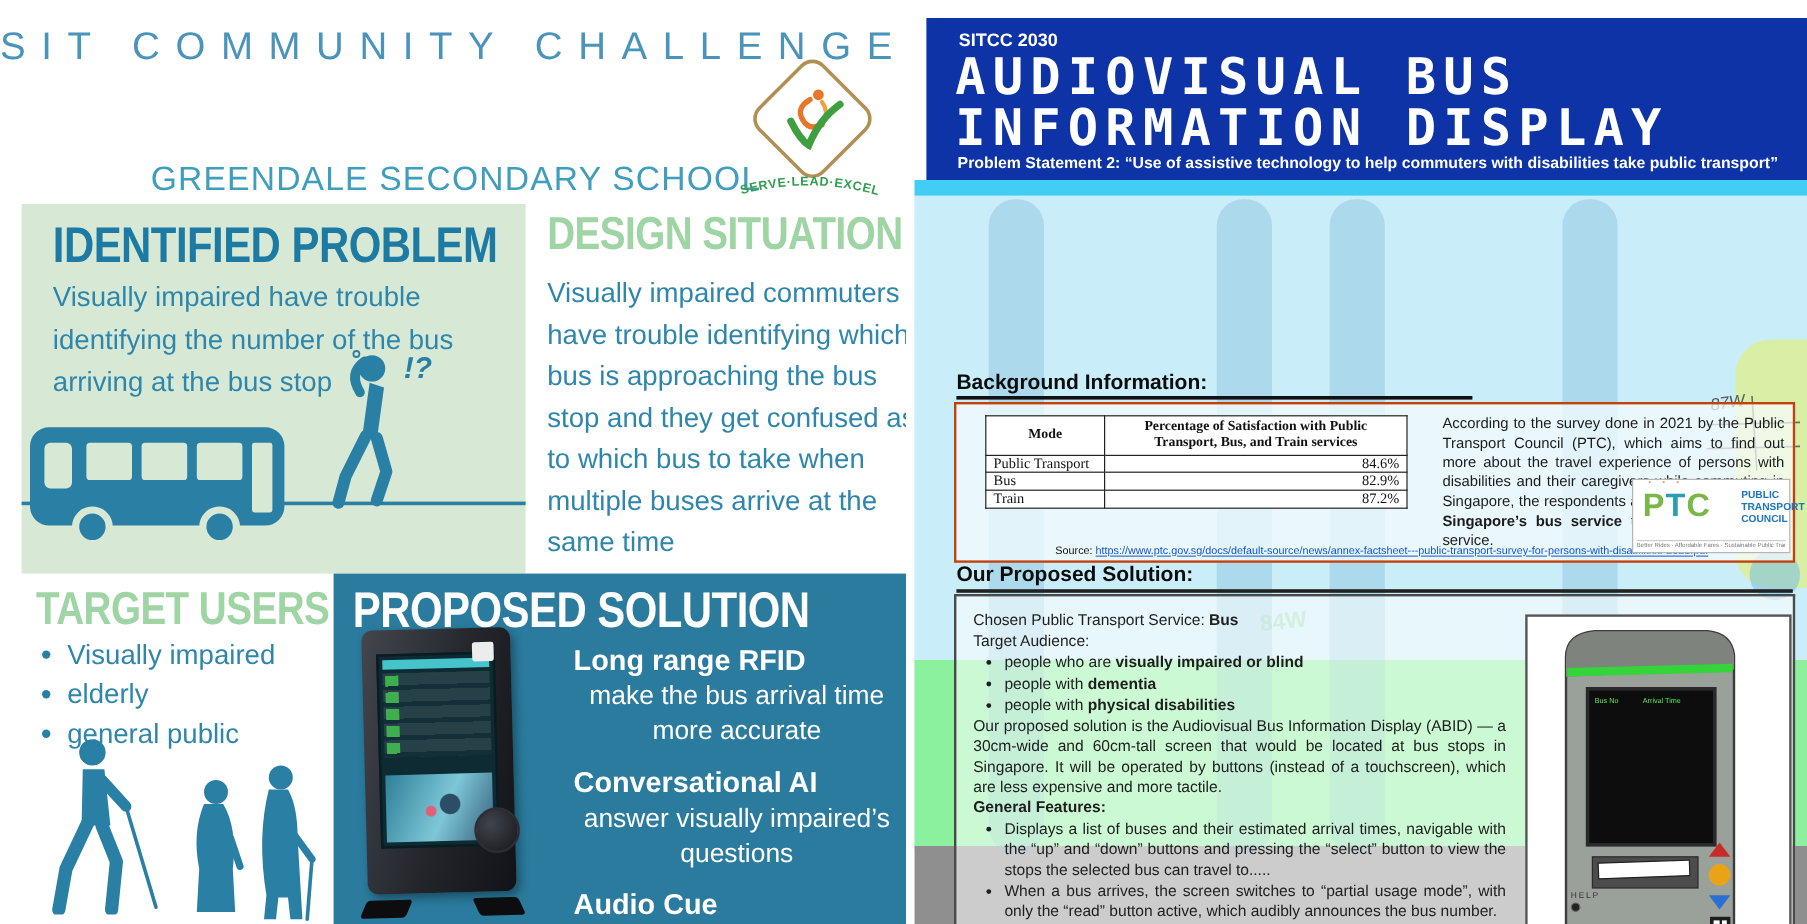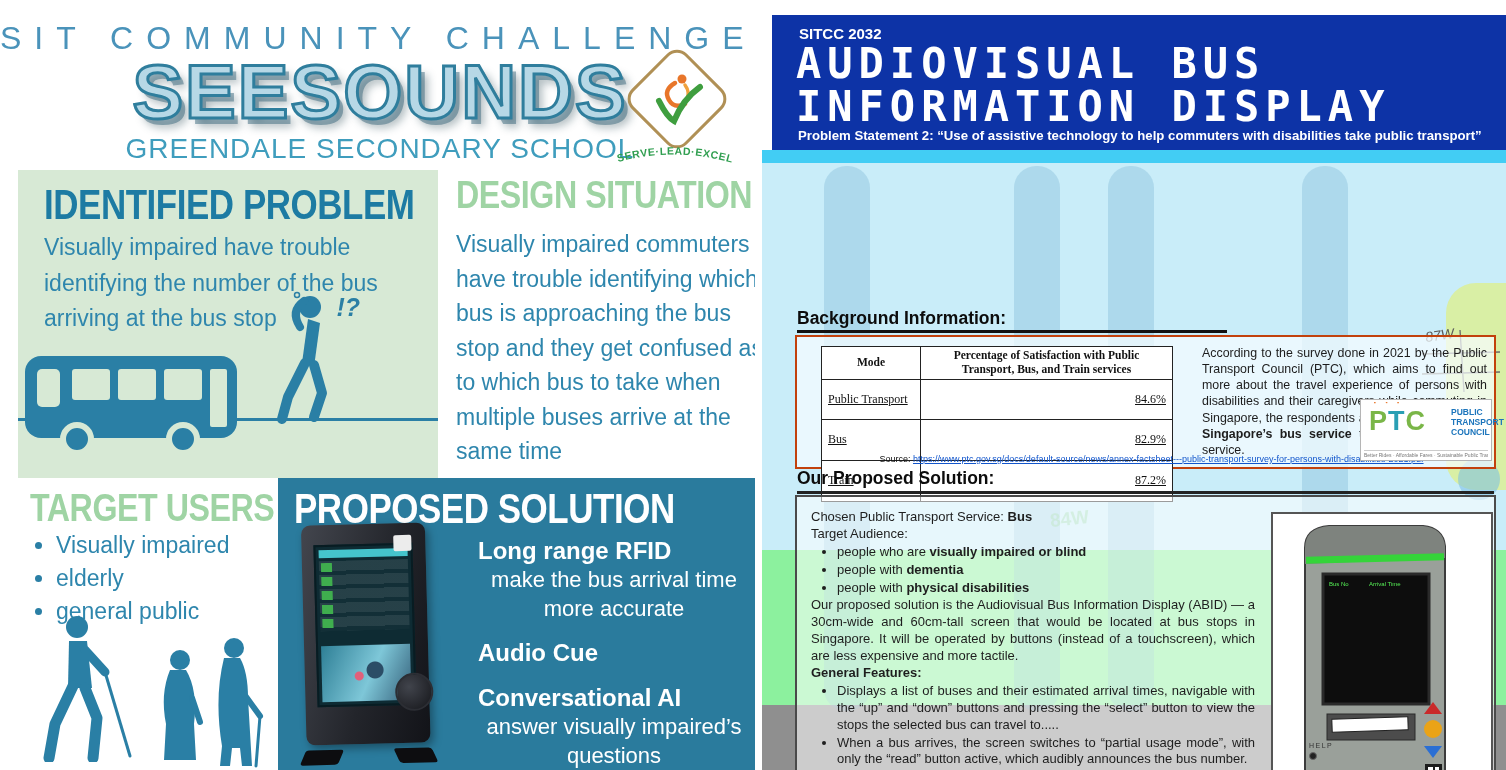--- a/index.html
+++ b/index.html
@@ -102,21 +102,21 @@
   .sec-underline{position:absolute;height:2.5px;background:#111;}
 
   .bi-h{left:35px;top:158px;}
   .bi-underline{left:35px;top:180px;width:430px;}
   .bi-box{position:absolute;left:33px;top:185px;width:697px;height:130px;
     border:2px solid #c2410c;background:rgba(247,252,255,0.72);}
   .bi-table{position:absolute;left:24px;top:9px;width:352px;border-collapse:collapse;
     font-family:"Liberation Serif",serif;color:#111;background:#fff;}
   .bi-table th,.bi-table td{border:1.5px solid #222;}
   .bi-table th{font-size:11.5px;font-weight:700;text-align:center;padding:2px 6px;line-height:1.2;}
-  .bi-table td{font-size:12px;padding:13px 6px;line-height:1.15;text-decoration:underline;}
+  .bi-table td{font-size:12px;padding:0 6px;line-height:1.15;}
   .bi-table td.val{text-align:right;}
   .col-mode{width:86px;}
   .bi-source{position:absolute;left:20px;right:8px;bottom:3px;font-size:9px;color:#111;
     text-align:center;white-space:nowrap;overflow:hidden;}
   .bi-source .lnk{color:#1155cc;text-decoration:underline;cursor:pointer;}
   .bi-para{position:absolute;left:405px;top:8px;width:285px;margin:0;font-size:12.4px;
     line-height:1.3;text-align:justify;color:#1c1c1c;}
   .ptc-box{position:absolute;left:563px;top:62px;width:130px;height:60px;background:#fff;
     border:1px solid #b5b5b5;}
   .ptc-abbr{position:absolute;left:8px;top:6px;font-size:27px;font-weight:800;letter-spacing:1px;color:#7ab648;}
@@ -140,21 +140,20 @@
   .kiosk-panel{position:absolute;left:474px;top:15px;width:218px;height:280px;background:#fff;
     border:2px solid #555;}
 </style>
 </head>
 <body>
 
 <div id="app">
 
   <section class="poster-left">
     <div class="lp-event-title">SIT COMMUNITY CHALLENGE 2024</div>
-    <div class="lp-team">SEESOUNDS</div>
     <div class="lp-school">GREENDALE SECONDARY SCHOOL</div>
 
     <div class="lp-logo">
       <div class="diamond">
         <svg width="72" height="72" viewBox="0 0 72 72">
           <circle cx="41" cy="16" r="4.5" fill="#e8762a"></circle>
           <path d="M34,20 q-12,7 -6,17 q5,9 16,4" stroke="#e8762a" stroke-width="4.5" fill="none" stroke-linecap="round"></path>
           <path d="M44,22 q6,8 1,16" stroke="#f0a13c" stroke-width="3.5" fill="none" stroke-linecap="round"></path>
           <path d="M18,38 q8,16 15,20 q9,-22 26,-34" stroke="#3f9e3f" stroke-width="6" fill="none" stroke-linecap="round"></path>
         </svg>
@@ -243,35 +242,35 @@
         </div>
         <div class="k-foot l"></div>
         <div class="k-foot r"></div>
       </div>
       <div class="features">
         <div class="feat">
           <div class="feat-title">Long range RFID</div>
           <div class="feat-desc">make the bus arrival time more accurate</div>
         </div>
         <div class="feat">
-          <div class="feat-title">Audio Cue</div>
-
-        </div>
-        <div class="feat">
           <div class="feat-title">Conversational AI</div>
           <div class="feat-desc">answer visually impaired’s questions</div>
         </div>
+        <div class="feat">
+          <div class="feat-title">Audio Cue</div>
+
+        </div>
       </div>
     </div>
   </section>
 
   <section class="poster-right">
 
     <div class="rp-header">
-      <div class="rp-tag">SITCC 2032</div>
+      <div class="rp-tag">SITCC 2030</div>
       <div class="rp-title">
         <div>AUDIOVISUAL BUS</div>
         <div>INFORMATION DISPLAY</div>
       </div>
       <div class="rp-subtitle">Problem Statement 2: “Use of assistive technology to help commuters with disabilities take public transport”</div>
     </div>
 
     <div class="rp-body">
 
       <div class="deco-green-band"></div>

